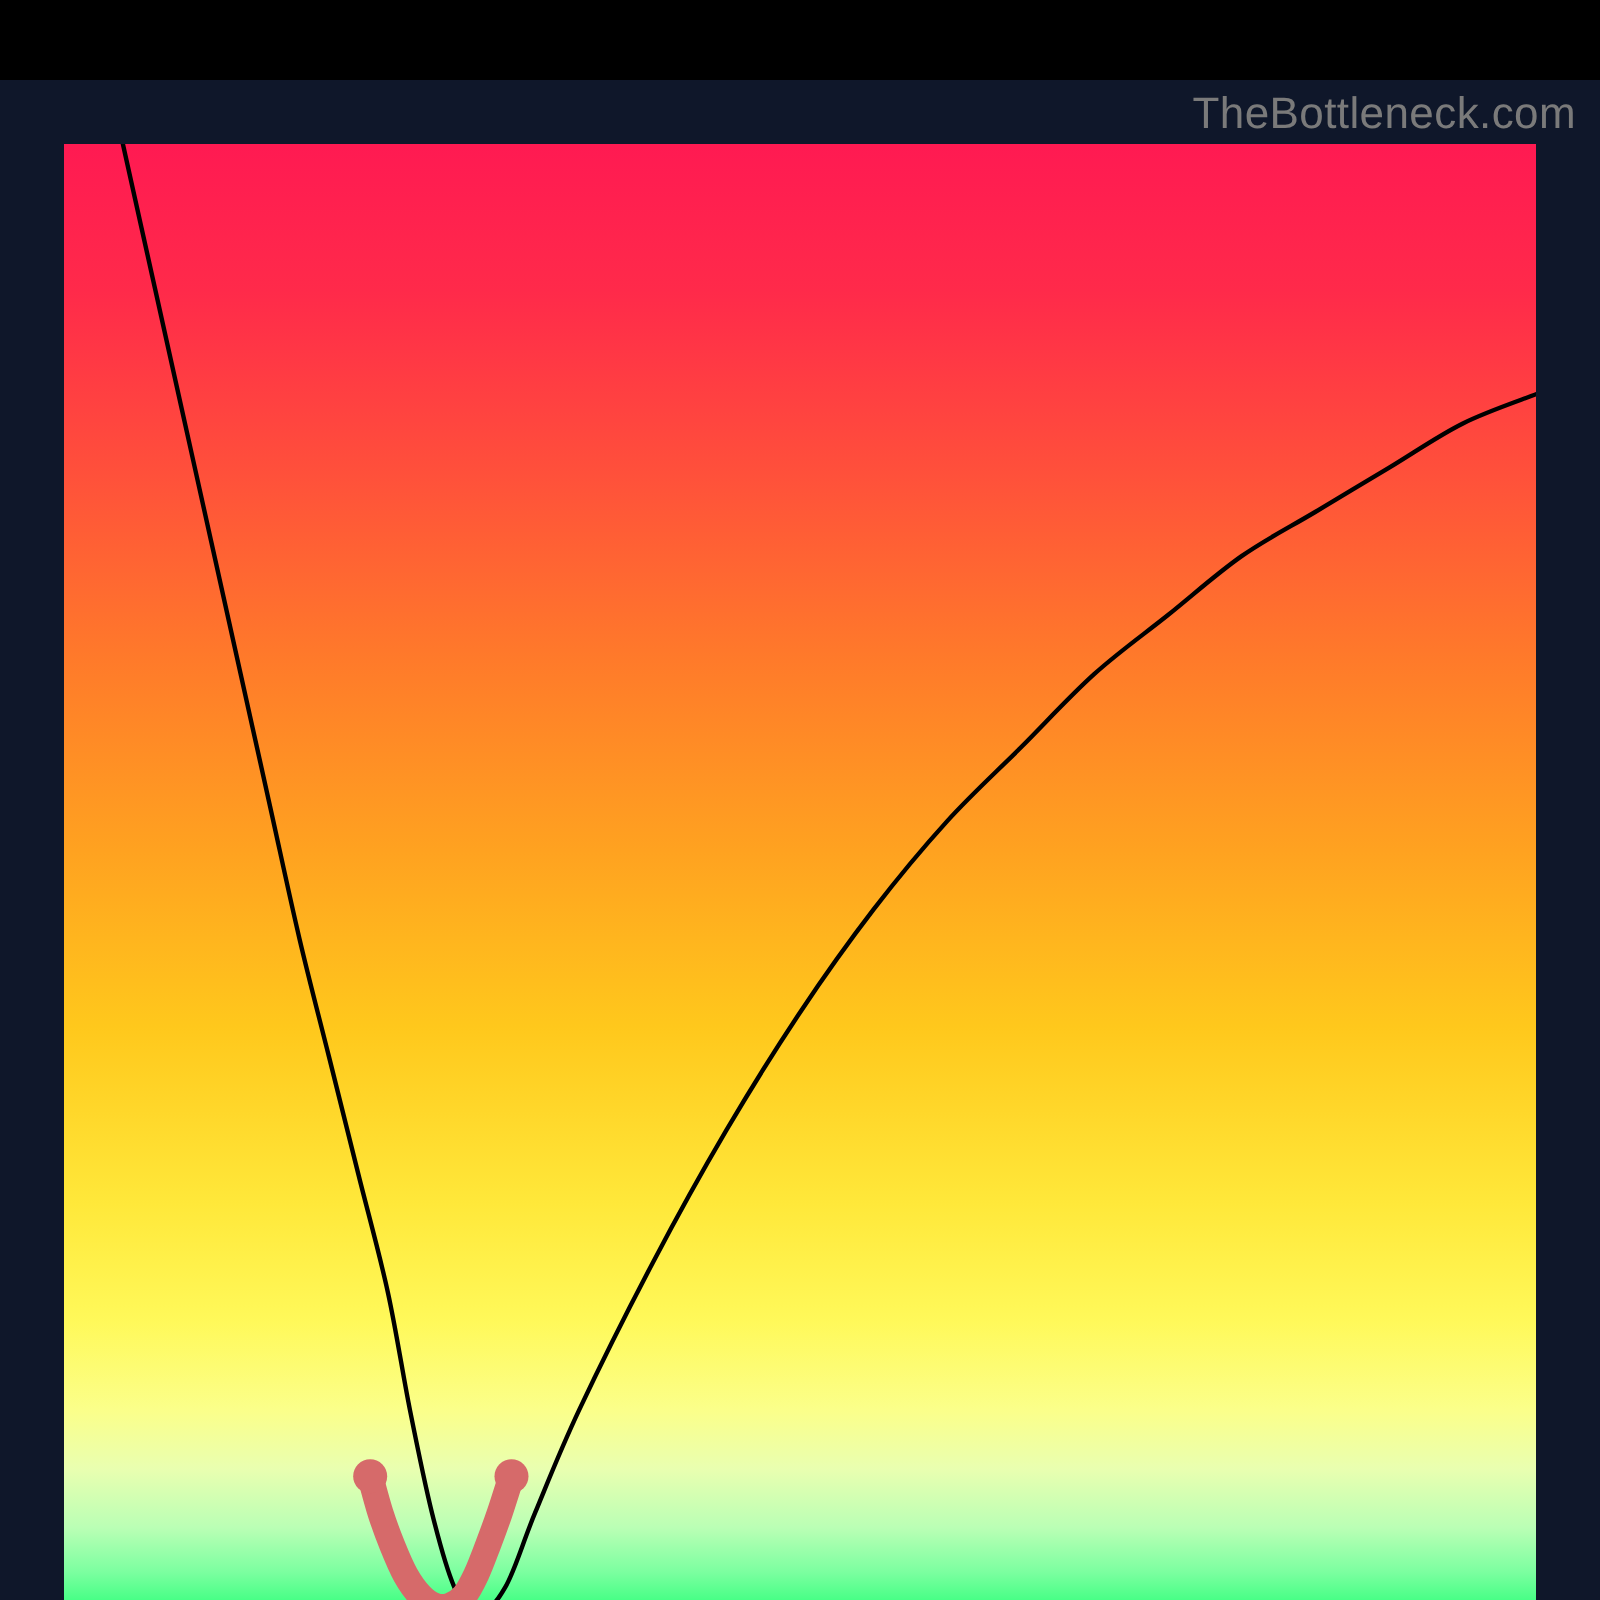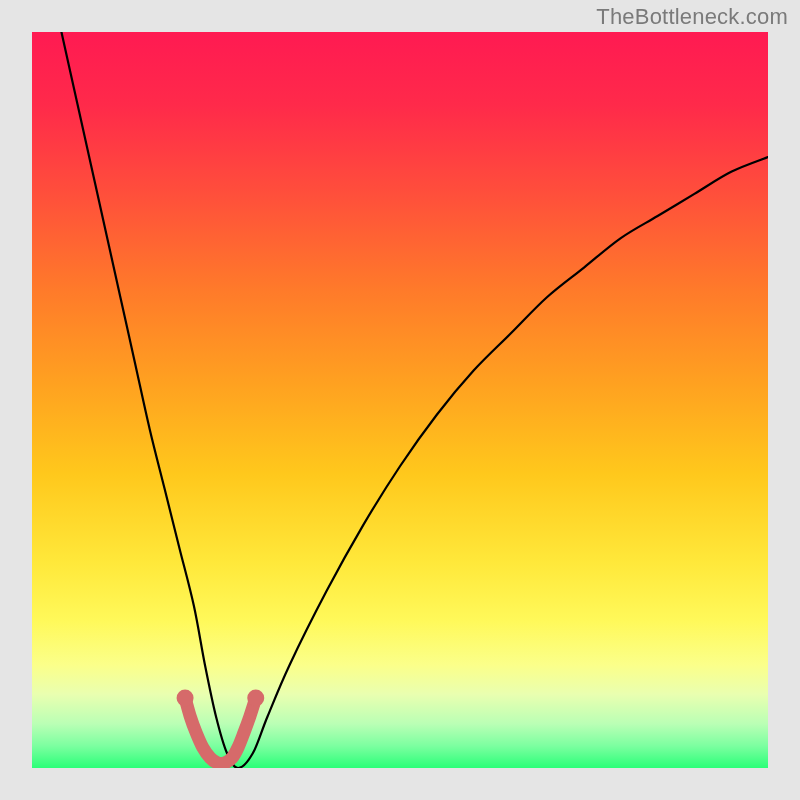--- a/index.html
+++ b/index.html
@@ -7,21 +7,22 @@
     padding: 0;
     width: 800px;
     height: 800px;
     background: #000;
     overflow: hidden;
     font-family: Arial, Helvetica, sans-serif;
   }
   .frame {
     position: absolute;
     inset: 0;
-    background: #e5e5e5;
+    background: #0f172a;
+    margin-top: 40px;
   }
   .plot {
     position: absolute;
     left: 32px;
     top: 32px;
     width: 736px;
     height: 736px;
   }
   .watermark {
     position: absolute;

